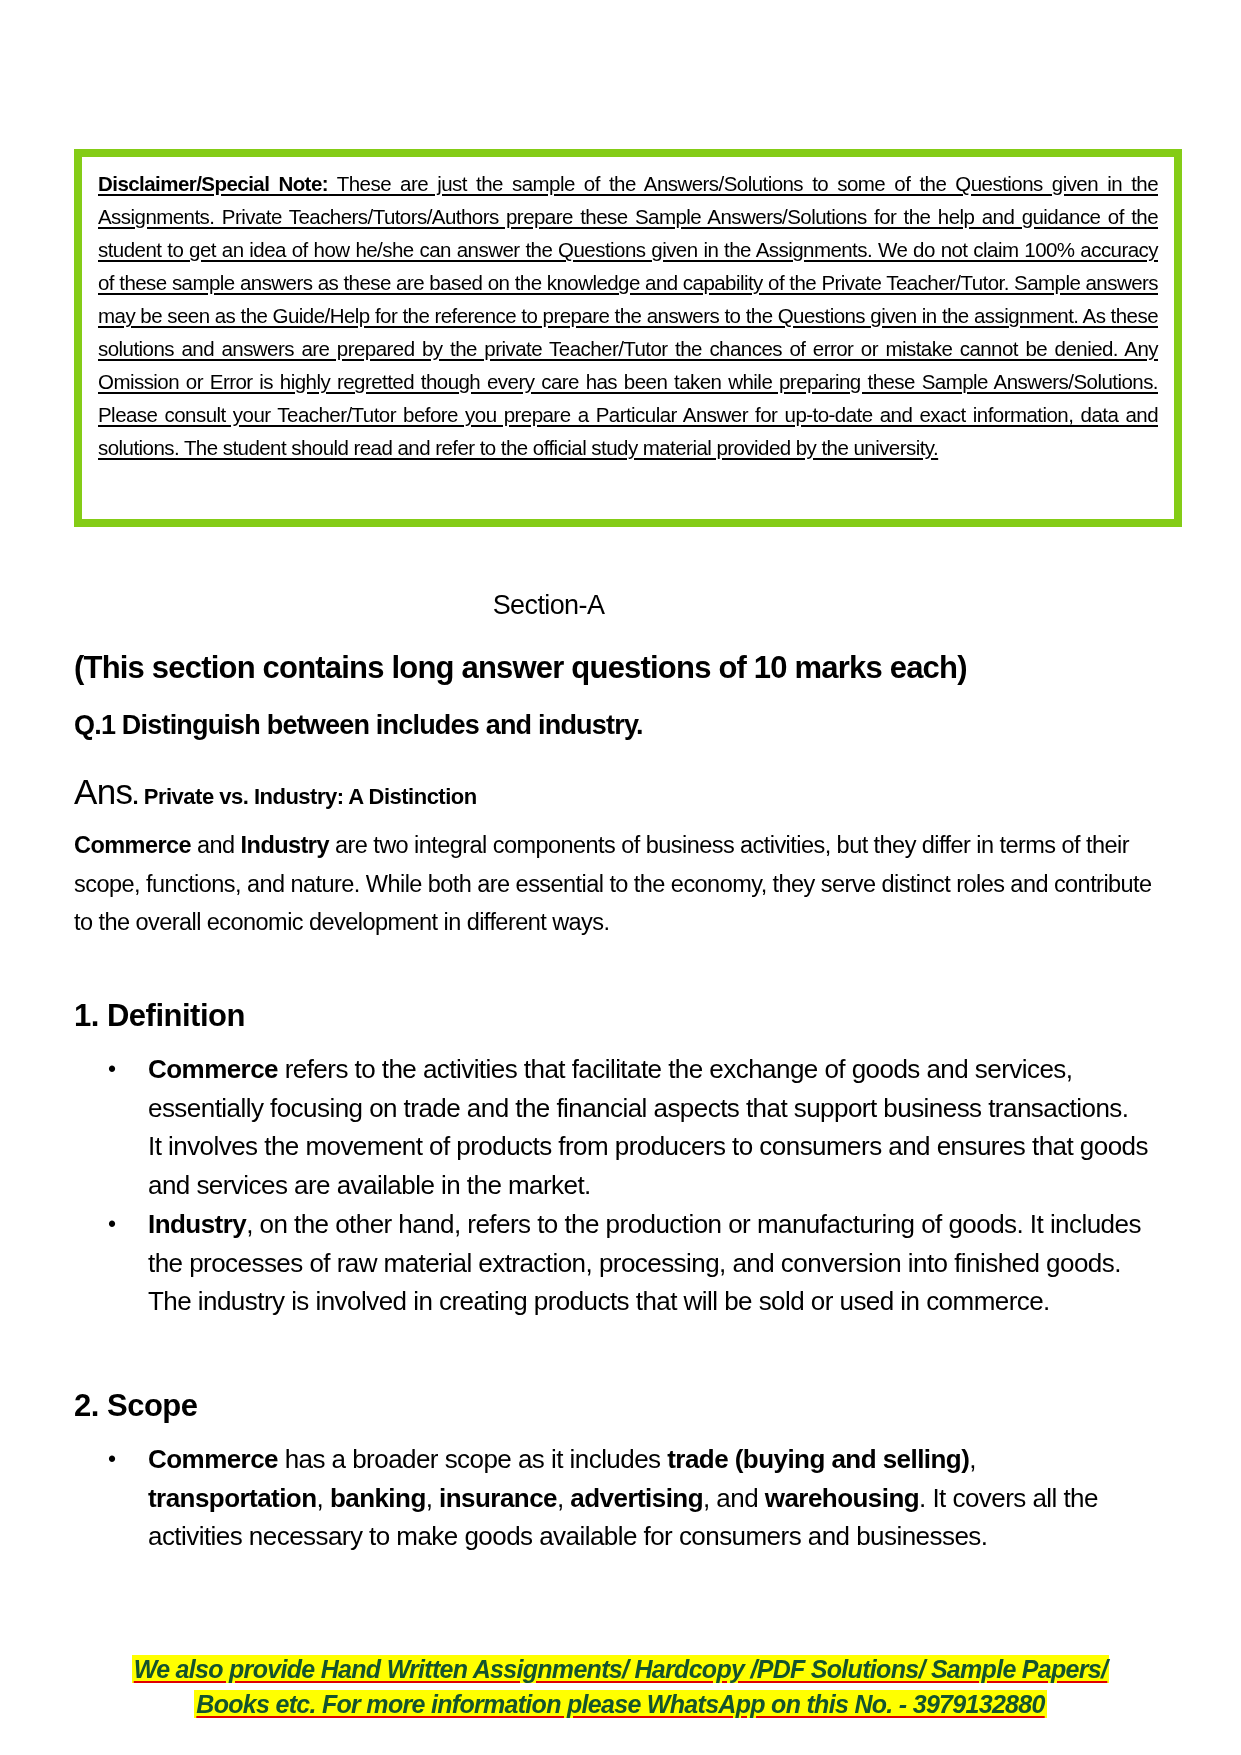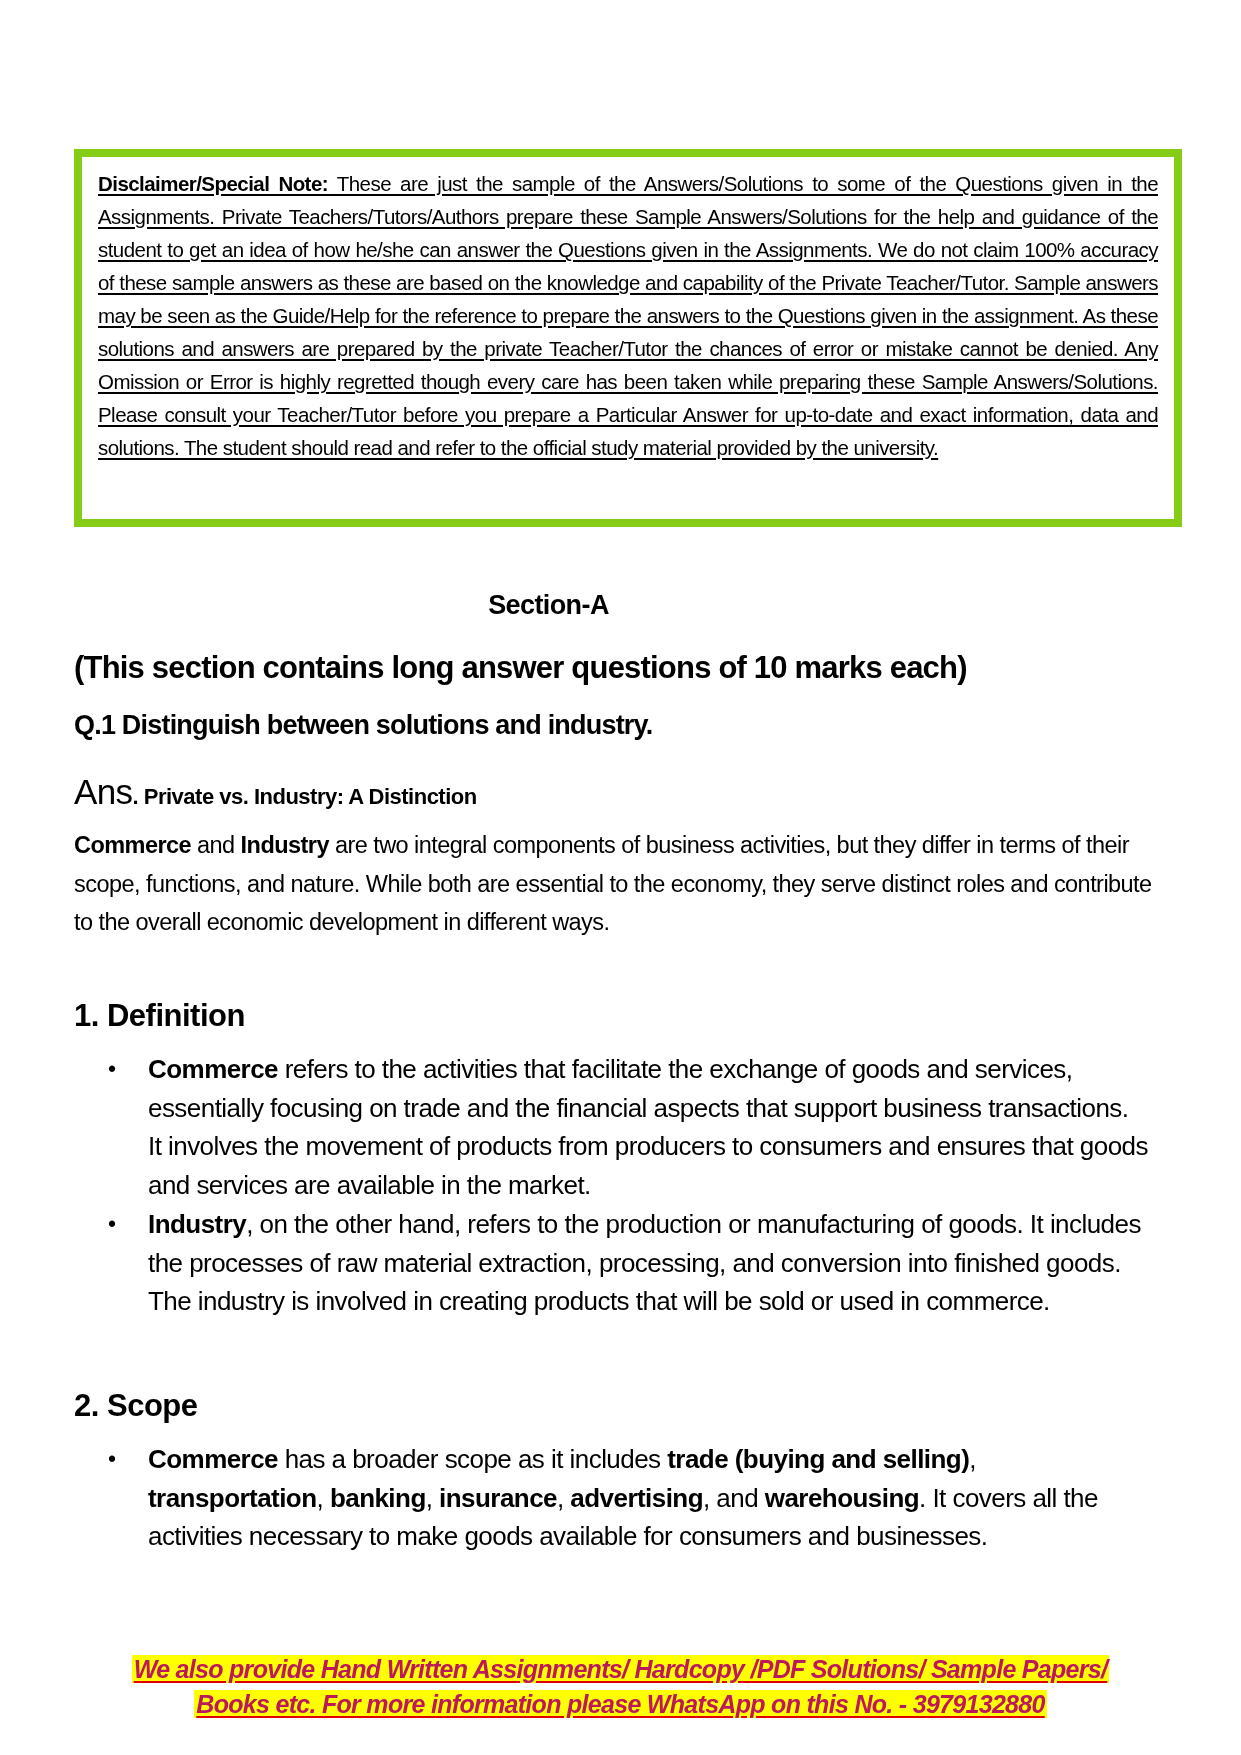--- a/index.html
+++ b/index.html
@@ -43,21 +43,21 @@
     }
     .disclaimer-text .lead {
       font-weight: bold;
     }
     
     .section-title {
       position: absolute;
       left: 0; width: 1097px;
       top: 590px;
       text-align: center;
-      font-weight: bold;
+      font-weight: normal;
       font-size: 27px;
       letter-spacing: -0.6px;
     }
     .section-sub {
       position: absolute;
       left: 74px;
       top: 650px;
       font-weight: bold;
       font-size: 31px;
       letter-spacing: -0.8px;
@@ -123,21 +123,21 @@
     
     .promo {
       position: absolute;
       left: 0; width: 1241px;
       top: 1652px;
       text-align: center;
       font-size: 25px;
       line-height: 35px;
       font-weight: bold;
       font-style: italic;
-      color: #be185d;
+      color: #14532d;
       letter-spacing: -0.7px;
     }
     .promo-line {
       display: inline;
       background: #ffff00;
       text-decoration: underline;
       text-decoration-color: #e00000;
       text-underline-offset: 3px;
       padding: 0 2px;
     }
@@ -146,21 +146,21 @@
 <body>
 
 <div class="page">
 
   <div class="disclaimer-box">
     <p class="disclaimer-text"><span class="lead">Disclaimer/Special Note:</span><span> These are just the sample of the Answers/Solutions to some of the Questions given in the Assignments. Private Teachers/Tutors/Authors prepare these Sample Answers/Solutions for the help and guidance of the student to get an idea of how he/she can answer the Questions given in the Assignments. We do not claim 100% accuracy of these sample answers as these are based on the knowledge and capability of the Private Teacher/Tutor. Sample answers may be seen as the Guide/Help for the reference to prepare the answers to the Questions given in the assignment. As these solutions and answers are prepared by the private Teacher/Tutor the chances of error or mistake cannot be denied. Any Omission or Error is highly regretted though every care has been taken while preparing these Sample Answers/Solutions. Please consult your Teacher/Tutor before you prepare a Particular Answer for up-to-date and exact information, data and solutions. The student should read and refer to the official study material provided by the university.</span></p>
   </div>
 
   <div class="section-title">Section-A</div>
   <div class="section-sub">(This section contains long answer questions of 10 marks each)</div>
-  <div class="question">Q.1 Distinguish between solutions and industry.</div>
+  <div class="question">Q.1 Distinguish between includes and industry.</div>
 
   <div class="answer-head">
     <span class="ans-label">Ans</span><span>. Private vs. Industry: A Distinction</span>
   </div>
 
   <p class="para" style="top:826px;"><b>Commerce</b><span> and </span><b>Industry</b><span> are two integral components of business activities, but they differ in terms of their scope, functions, and nature. While both are essential to the economy, they serve distinct roles and contribute to the overall economic development in different ways.</span></p>
 
   <div class="subhead" style="top:998px;">1. Definition</div>
 
   <div class="bullet-item" style="top:1050px;">

